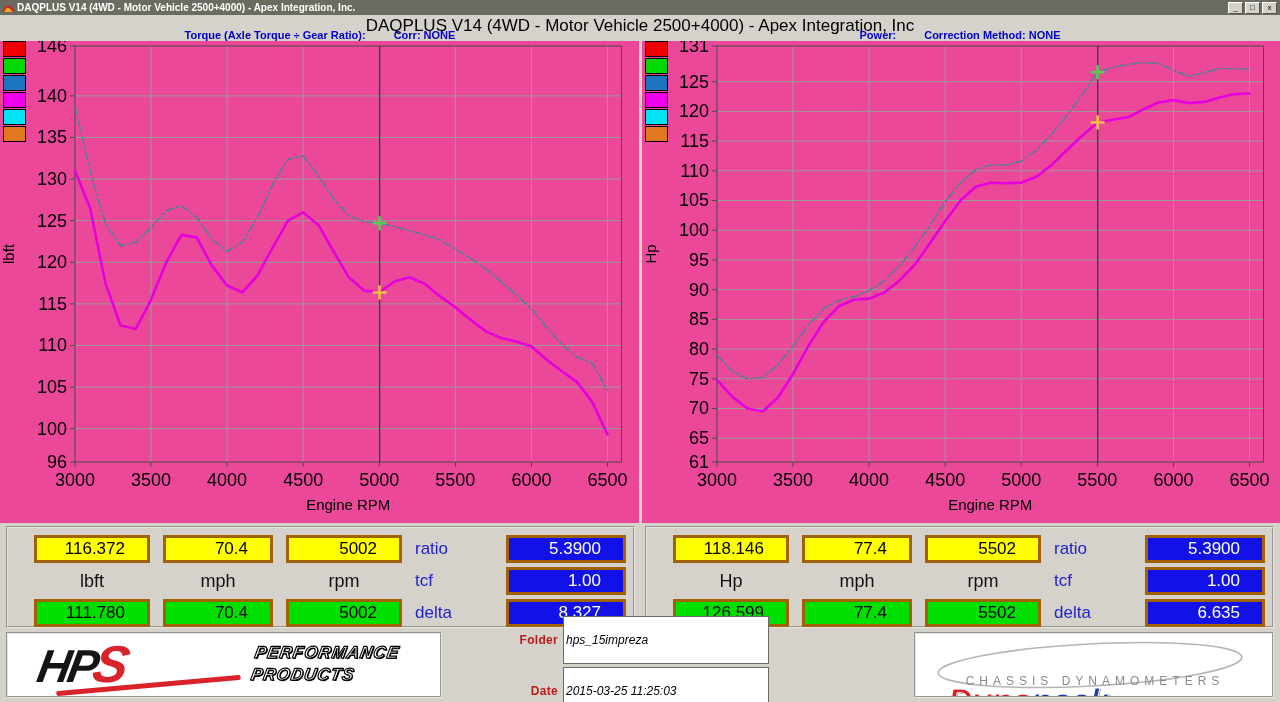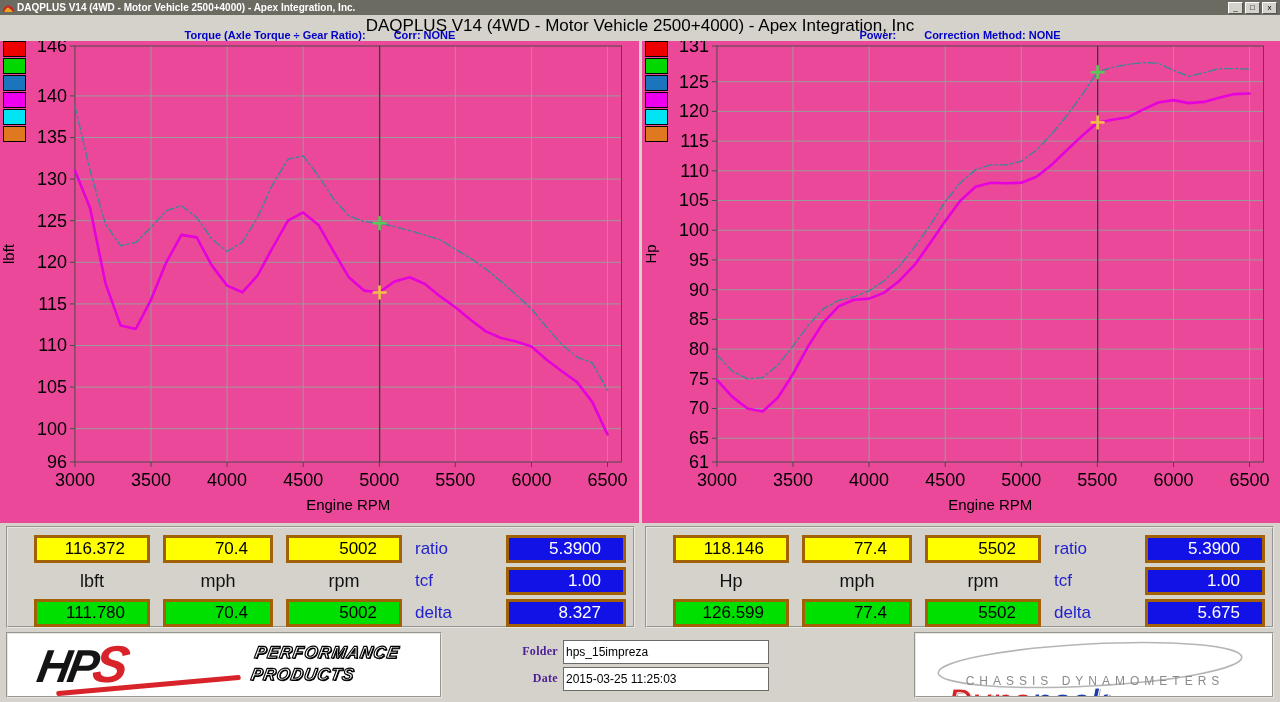--- a/index.html
+++ b/index.html
@@ -39,23 +39,23 @@
   .vbox.green{background:#00e000;}
   .vbox.blue{background:#1212e6;color:#fff;}
   .unit-label{text-align:center;font-size:18px;color:#111;}
   .stat-label{font-size:17px;color:#2222cc;}
   
   .bottom{display:flex;margin:4px 6px 0;column-gap:8px;height:66px;}
   .panel3d{border:2px groove #e9e7e1;}
   .hps-panel{width:432px;background:#fff;position:relative;overflow:hidden;}
   .form-panel{width:410px;display:flex;flex-direction:column;justify-content:center;row-gap:3px;padding-left:46px;}
   .form-row{display:flex;align-items:center;}
-  .form-label{width:62px;text-align:right;font-weight:bold;font-size:12px;margin-right:5px;color:#4c1d95;letter-spacing:.3px;font-family:Liberation Serif, serif;}
+  .form-label{width:62px;text-align:right;font-weight:bold;font-size:12px;margin-right:5px;color:#b91c1c;letter-spacing:.3px;}
   .form-input{width:200px;height:14px;border:1px solid #6b6b66;background:#fff;font-size:12px;
-    font-family:"Liberation Sans",sans-serif;padding:4px 2px;color:#000;}
+    font-family:"Liberation Sans",sans-serif;padding:16px 2px;color:#000;font-style:italic;}
   .dyna-panel{flex:1;background:#fff;position:relative;overflow:hidden;}
   
   .hps-logo{position:absolute;left:30px;top:2px;width:380px;height:58px;}
   .hps-hp{display:inline-block;font-style:italic;font-weight:bold;font-size:46px;letter-spacing:-3px;color:#141414;transform:skew(-10deg);line-height:56px;}
   .hps-s{display:inline-block;font-style:italic;font-weight:bold;font-size:52px;color:#d8232a;transform:skew(-12deg);line-height:56px;margin-left:-2px;}
   .hps-swoosh{position:absolute;left:18px;top:47px;width:185px;height:5px;background:#d8232a;transform:rotate(-5deg);border-radius:2px;}
   .hps-tag{position:absolute;left:215px;top:6px;font-style:italic;font-weight:bold;font-size:17px;line-height:22px;
     color:#fff;-webkit-text-stroke:1.2px #000;text-shadow:1px 1px 0 #000;transform:skew(-10deg);letter-spacing:1px;white-space:nowrap;}
   
   .dyna-logo{position:absolute;left:14px;top:4px;width:330px;height:54px;}
@@ -308,21 +308,21 @@
       <div class="unit-label">Hp</div>
       <div class="unit-label">mph</div>
       <div class="unit-label">rpm</div>
       <div class="stat-label">tcf</div>
       <div class="vbox blue">1.00</div>
 
       <div class="vbox green">126.599</div>
       <div class="vbox green">77.4</div>
       <div class="vbox green">5502</div>
       <div class="stat-label">delta</div>
-      <div class="vbox blue">5.675</div>
+      <div class="vbox blue">6.635</div>
     </div>
   </div>
 </div>
 
 <div class="bottom">
 
   <div class="hps-panel panel3d">
     <div class="hps-logo">
       <span class="hps-hp">HP</span><span class="hps-s">S</span>
       <div class="hps-swoosh"></div>

